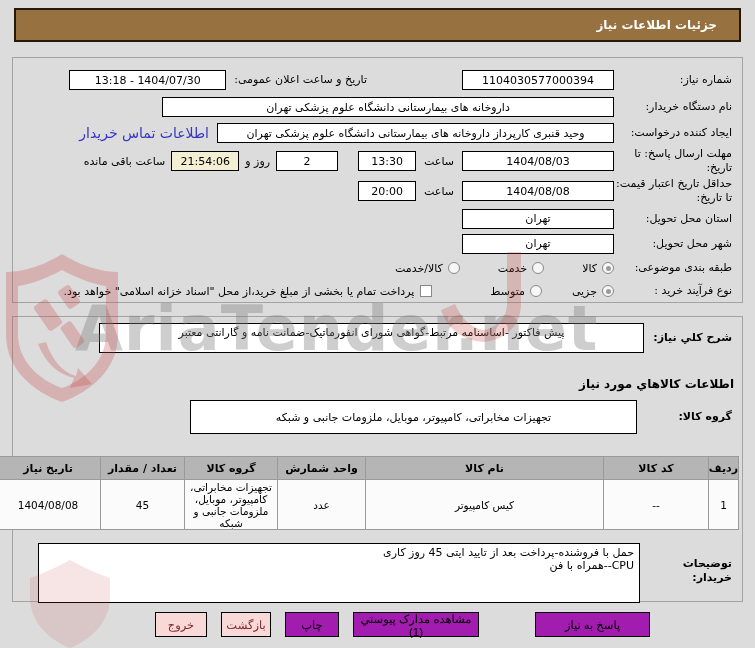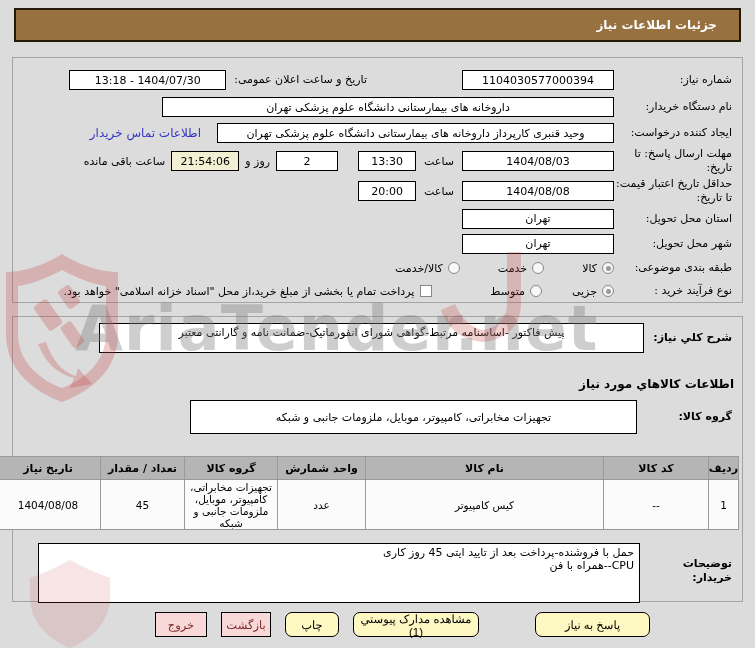--- a/index.html
+++ b/index.html
@@ -27,21 +27,21 @@
   #panelA { top:57px; height:246px; padding-top:8px; }
   #panelC { top:316px; height:286px; }
   .row { display:flex; align-items:center; padding-right:10px; }
   .lblcol { width:118px; flex:none; line-height:1.25; font-size:11px; }
   .inp {
     background:#fff; border:1px solid #000; height:20px;
     display:flex; align-items:center; justify-content:center;
     font-size:11px; flex:none; overflow:hidden; white-space:nowrap;
   }
   .beige { background:#f3efd3; }
-  .link { color:#3535c4; font-size:12px; margin-right:16px; cursor:pointer; }
+  .link { color:#3535c4; font-size:14px; margin-right:8px; cursor:pointer; }
   .radio {
     width:12px; height:12px; border:1px solid #888; border-radius:50%;
     background:#f7f7f7; display:inline-flex; align-items:center; justify-content:center;
     flex:none; margin-left:5px;
   }
   .radio .dot { width:5px; height:5px; border-radius:50%; background:#9a9a9a; display:none; }
   .radio.sel .dot { display:block; }
   .checkbox { width:12px; height:12px; border:1px solid #888; background:#fff; flex:none; margin-left:6px; }
   .bold { font-weight:bold; }
   .ta {
@@ -57,21 +57,21 @@
   table.items td { font-size:10.5px; height:50px; }
   .btnbar {
     position:absolute; top:612px; right:0; left:0;
     display:flex; align-items:center; padding-right:105px;
   }
   .btn {
     height:25px; border:1px solid #000; font-size:11.5px;
     display:flex; align-items:center; justify-content:center;
     flex:none; cursor:pointer;
   }
-  .btn.green { background:#fef9c3; color:#000;border-radius:7px; }
+  .btn.green { background:#a21caf; color:#000; }
   .btn.pink  { background:#f9d8d8; color:#7c2a2a; }
   
   .wm-text {
     position:absolute; top:292px; right:18px; width:740px;
     font-size:62px; font-weight:bold; letter-spacing:1px;
     color:rgba(125,125,125,0.38);
     direction:ltr; text-align:left; padding-left:78px;
     pointer-events:none; z-index:40; white-space:nowrap;
   }
   .wm-svg { position:absolute; pointer-events:none; z-index:41; }

